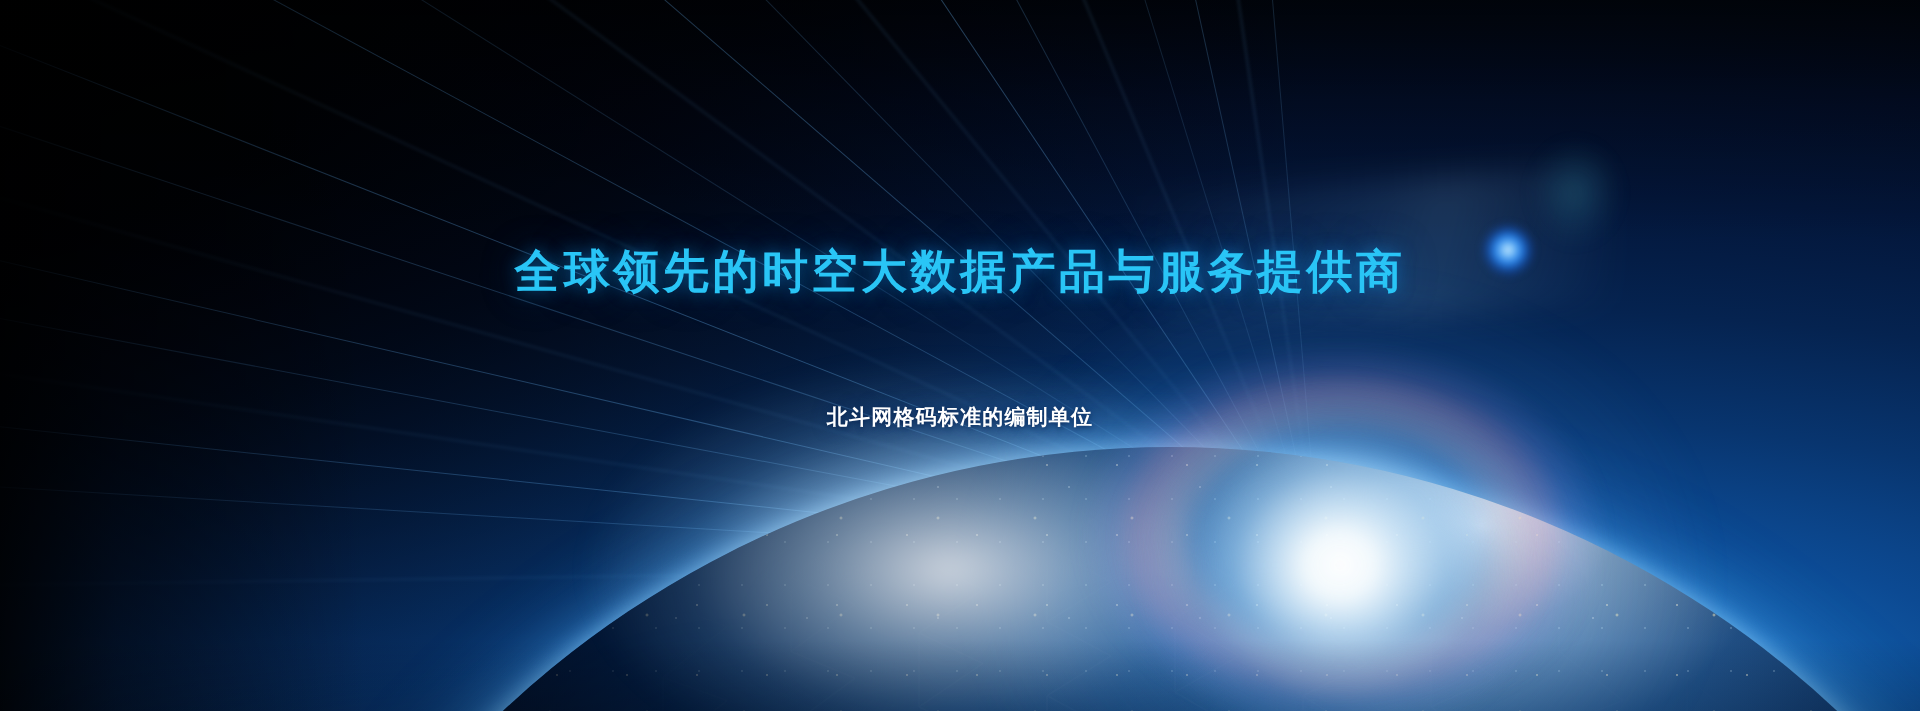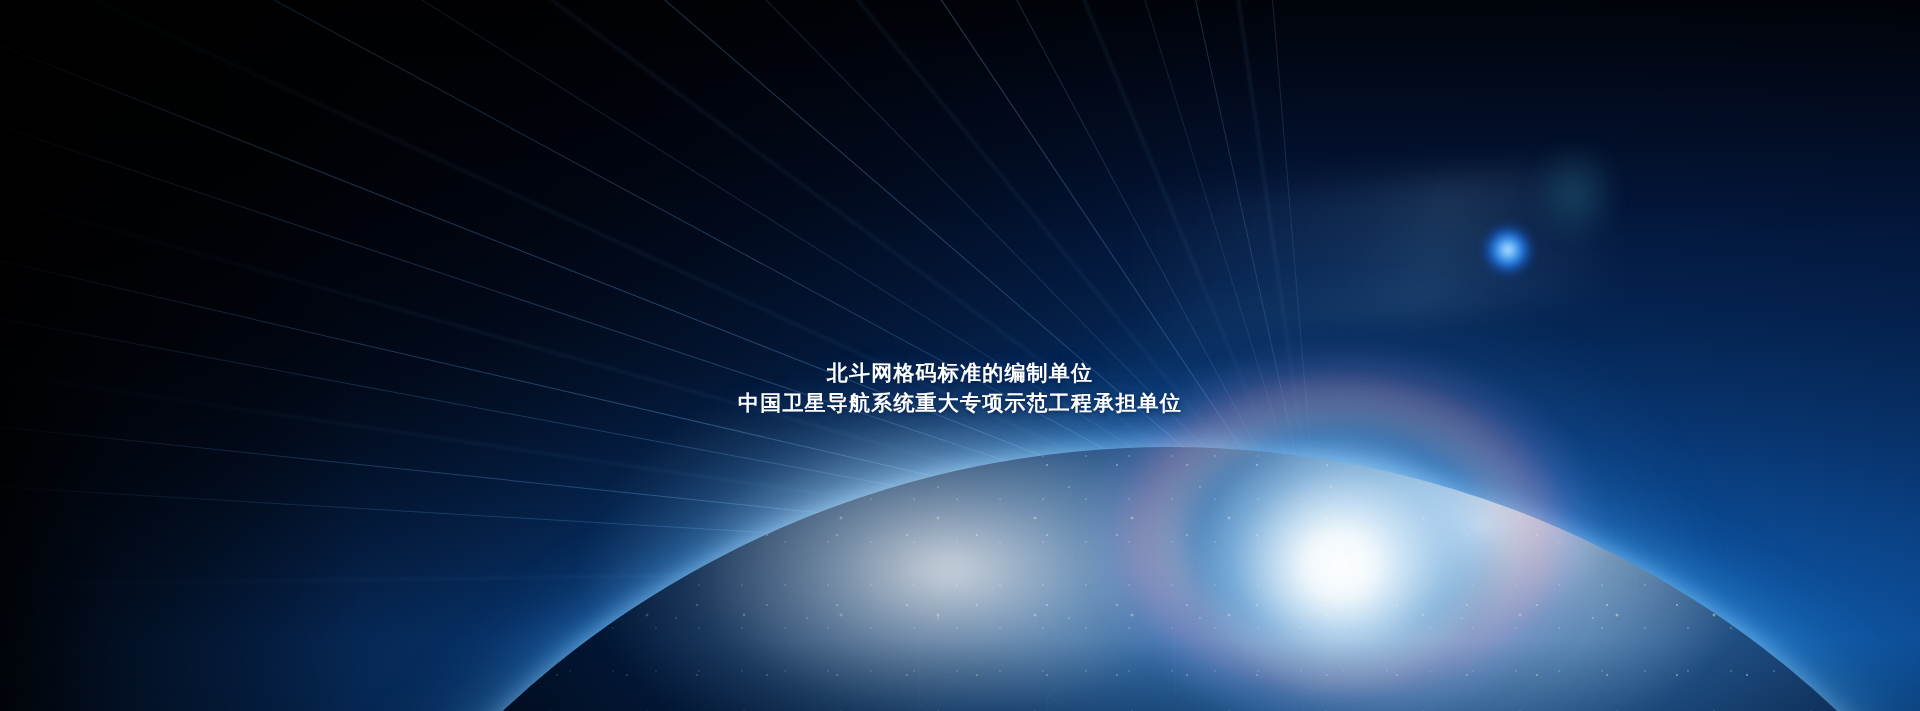--- a/index.html
+++ b/index.html
@@ -210,20 +210,21 @@
     text-align:center;
   }
   .subline{
     font-size:21px;
     font-weight:bold;
     letter-spacing:1.2px;
     line-height:30px;
     color:#ffffff;
     text-shadow:0 1px 5px rgba(0,25,70,0.75), 0 0 16px rgba(10,60,130,0.5);
     white-space:nowrap;
+    margin-top:44px;
   }
 
   
   .bottom-vig{
     background:linear-gradient(0deg, rgba(0,0,0,0.18) 0%, rgba(0,0,0,0) 10%);
   }
   .left-vig{
     background:linear-gradient(90deg, rgba(0,0,0,0.85) 0%, rgba(0,0,0,0.45) 6%, rgba(0,0,0,0.0) 19%);
   }
 </style>
@@ -641,19 +642,19 @@
 
   <div class="sun-bloom"></div>
   <div class="globe-hotrim"></div>
   <div class="sun-halo"></div>
   <div class="sun-halo2"></div>
   <div class="sun-core"></div>
 
   <div class="layer left-vig"></div>
   <div class="layer bottom-vig"></div>
 
+  <div class="headline">全球领先的时空大数据产品与服务提供商</div>
 
   <div class="sublines">
     <div class="subline">北斗网格码标准的编制单位</div>
-    <div class="subline">中国卫星导航系统重大专项示范工程承担单位</div>
   </div>
 
 </div>
 
 </body></html>

